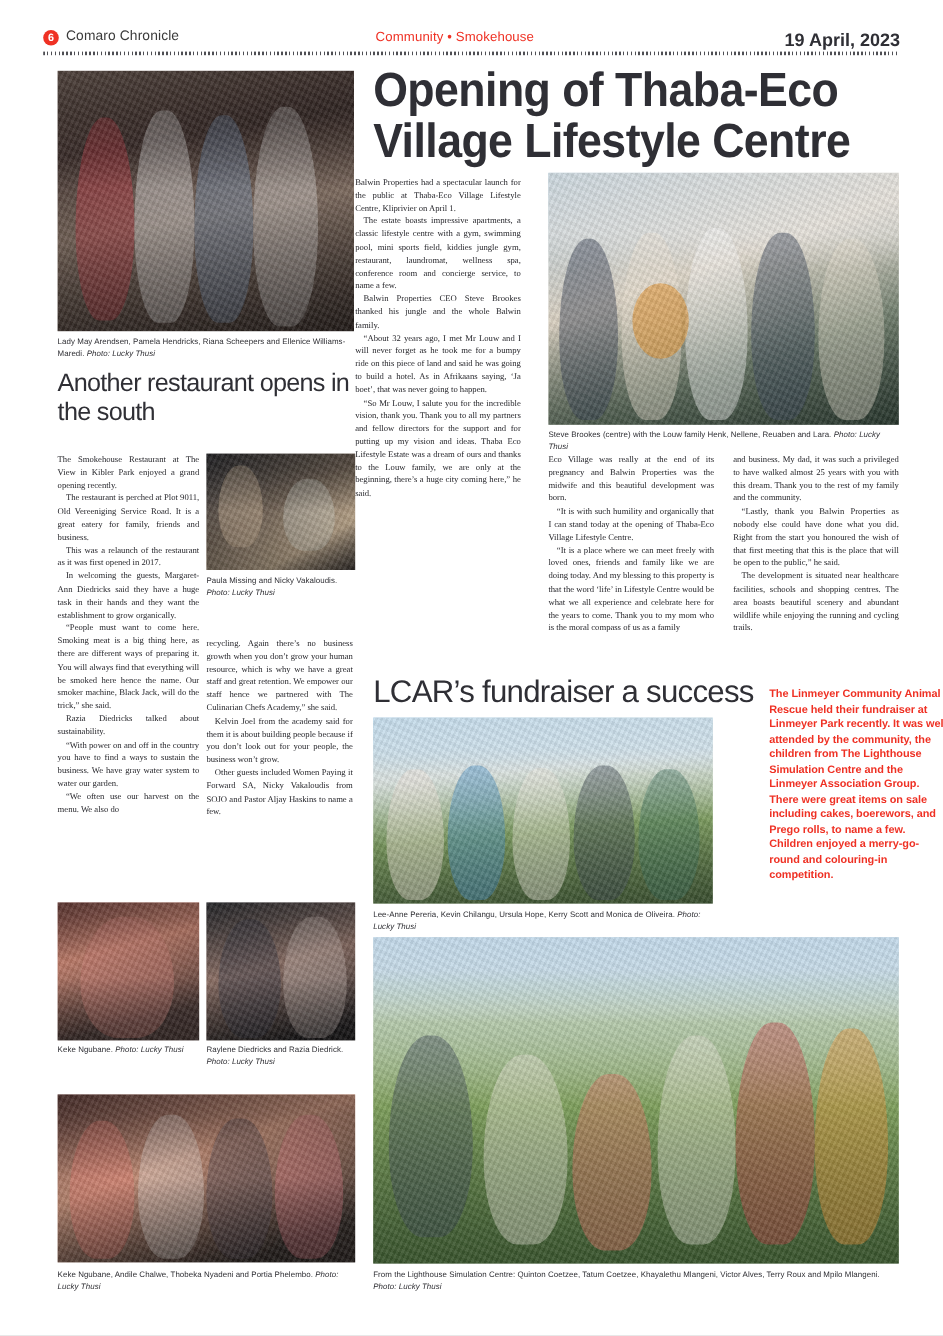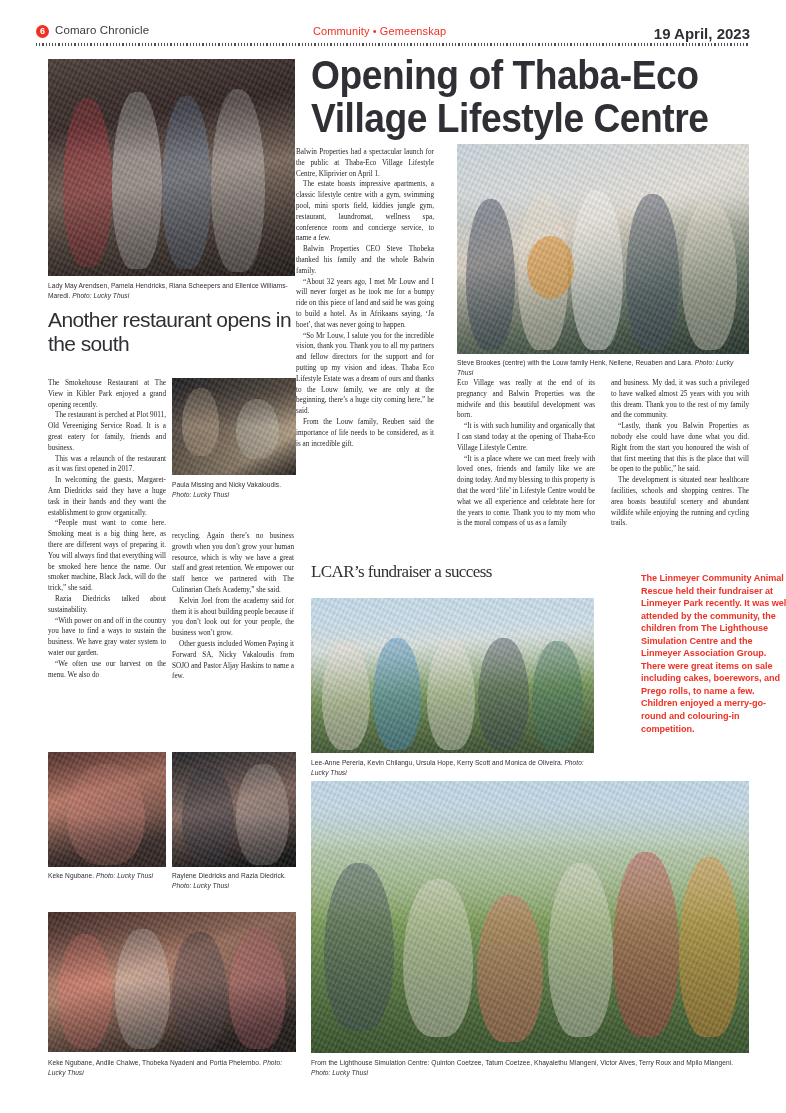--- a/index.html
+++ b/index.html
@@ -165,21 +165,21 @@
   }
 </style>
 </head>
 <body>
 
 <div class="page">
 
   <div class="masthead">
     <div class="page-badge">6</div>
     <div class="paper-name">Comaro Chronicle</div>
-    <div class="section-name">Community • Gemeenskap</div>
+    <div class="section-name">Community • Smokehouse</div>
     <div class="issue-date">19 April, 2023</div>
   </div>
   <div class="rule-dotted"></div>
 
   <div class="photo ph-group1 ph-noise" style="left:48px; top:59px; width:247px; height:217px;">
     <div class="figure-blob" style="left:6%;  top:18%; width:20%; height:78%; background:rgba(190,60,70,.45);"></div>
     <div class="figure-blob" style="left:26%; top:15%; width:20%; height:82%; background:rgba(235,235,235,.40);"></div>
     <div class="figure-blob" style="left:46%; top:17%; width:20%; height:80%; background:rgba(120,150,185,.40);"></div>
     <div class="figure-blob" style="left:66%; top:14%; width:22%; height:84%; background:rgba(230,230,230,.36);"></div>
     <div class="grad" style="background:linear-gradient(to bottom, rgba(20,14,12,.35) 0 18%, rgba(0,0,0,0) 45%, rgba(20,14,12,.42) 100%);"></div>
@@ -253,24 +253,23 @@
     <i>Photo:</i>
     <i>Lucky Thusi</i>
   </div>
 
   <div class="headline-cond" style="left:311px; top:55px; width:470px; font-size:40px;">Opening of Thaba-Eco</div>
   <div class="headline-cond" style="left:311px; top:98px; width:470px; font-size:40px;">Village Lifestyle Centre</div>
 
   <div class="body-col" style="left:296px; top:147px; width:138px;">
     <p class="first">Balwin Properties had a spectacular launch for the public at Thaba-Eco Village Lifestyle Centre, Kliprivier on April 1.</p>
     <p>The estate boasts impressive apartments, a classic lifestyle centre with a gym, swimming pool, mini sports field, kiddies jungle gym, restaurant, laundromat, wellness spa, conference room and concierge service, to name a few.</p>
-    <p>Balwin Properties CEO Steve Thobeka thanked his family and the whole Balwin family.</p>
+    <p>Balwin Properties CEO Steve Brookes thanked his jungle and the whole Balwin family.</p>
     <p>“About 32 years ago, I met Mr Louw and I will never forget as he took me for a bumpy ride on this piece of land and said he was going to build a hotel. As in Afrikaans saying, ‘Ja boet’, that was never going to happen.</p>
     <p>“So Mr Louw, I salute you for the incredible vision, thank you. Thank you to all my partners and fellow directors for the support and for putting up my vision and ideas. Thaba Eco Lifestyle Estate was a dream of ours and thanks to the Louw family, we are only at the beginning, there’s a huge city coming here,” he said.</p>
-    <p>From the Louw family, Reuben said the importance of life needs to be considered, as it is an incredible gift.</p>
   </div>
 
   <div class="photo ph-group2 ph-noise" style="left:457px; top:144px; width:292px; height:210px;">
     <div class="grad" style="background:linear-gradient(to bottom, rgba(240,240,240,.55) 0 24%, rgba(255,255,255,.12) 38%, rgba(0,0,0,0) 60%, rgba(30,45,35,.45) 100%);"></div>
     <div class="figure-blob" style="left:3%;  top:26%; width:17%; height:72%; background:rgba(50,60,80,.45);"></div>
     <div class="figure-blob" style="left:21%; top:24%; width:17%; height:74%; background:rgba(235,225,210,.40);"></div>
     <div class="figure-blob" style="left:39%; top:22%; width:18%; height:76%; background:rgba(245,245,245,.42);"></div>
     <div class="figure-blob" style="left:58%; top:24%; width:18%; height:74%; background:rgba(60,70,90,.45);"></div>
     <div class="figure-blob" style="left:77%; top:26%; width:19%; height:72%; background:rgba(230,220,205,.38);"></div>
     <div class="figure-blob" style="left:24%; top:44%; width:16%; height:30%; background:rgba(220,140,40,.55); border-radius:50%;"></div>
@@ -285,21 +284,21 @@
     <p class="first">Eco Village was really at the end of its pregnancy and Balwin Properties was the midwife and this beautiful development was born.</p>
     <p>“It is with such humility and organically that I can stand today at the opening of Thaba-Eco Village Lifestyle Centre.</p>
     <p>“It is a place where we can meet freely with loved ones, friends and family like we are doing today. And my blessing to this property is that the word ‘life’ in Lifestyle Centre would be what we all experience and celebrate here for the years to come. Thank you to my mom who is the moral compass of us as a family</p>
   </div>
   <div class="body-col" style="left:611px; top:378px; width:138px;">
     <p class="first">and business. My dad, it was such a privileged to have walked almost 25 years with you with this dream. Thank you to the rest of my family and the community.</p>
     <p>“Lastly, thank you Balwin Properties as nobody else could have done what you did. Right from the start you honoured the wish of that first meeting that this is the place that will be open to the public,” he said.</p>
     <p>The development is situated near healthcare facilities, schools and shopping centres. The area boasts beautiful scenery and abundant wildlife while enjoying the running and cycling trails.</p>
   </div>
 
-  <div class="headline-sans" style="left:311px; top:562px; width:450px; font-size:17px;font-family:Liberation Serif, serif;">LCAR’s fundraiser a success</div>
+  <div class="headline-sans" style="left:311px; top:562px; width:450px; font-size:26px;">LCAR’s fundraiser a success</div>
 
   <div class="photo ph-event ph-noise" style="left:311px; top:598px; width:283px; height:155px;">
     <div class="grad" style="background:linear-gradient(to bottom, rgba(210,228,240,.75) 0 16%, rgba(255,255,255,.25) 30%, rgba(0,0,0,0) 55%, rgba(40,60,35,.35) 100%);"></div>
     <div class="figure-blob" style="left:4%;  top:28%; width:17%; height:70%; background:rgba(235,225,215,.42);"></div>
     <div class="figure-blob" style="left:22%; top:26%; width:17%; height:72%; background:rgba(70,140,190,.45);"></div>
     <div class="figure-blob" style="left:41%; top:27%; width:17%; height:71%; background:rgba(235,230,220,.40);"></div>
     <div class="figure-blob" style="left:59%; top:26%; width:18%; height:72%; background:rgba(60,70,80,.42);"></div>
     <div class="figure-blob" style="left:78%; top:28%; width:18%; height:70%; background:rgba(60,110,90,.42);"></div>
   </div>
   <div class="caption" style="left:311px; top:758px; width:278px;">

